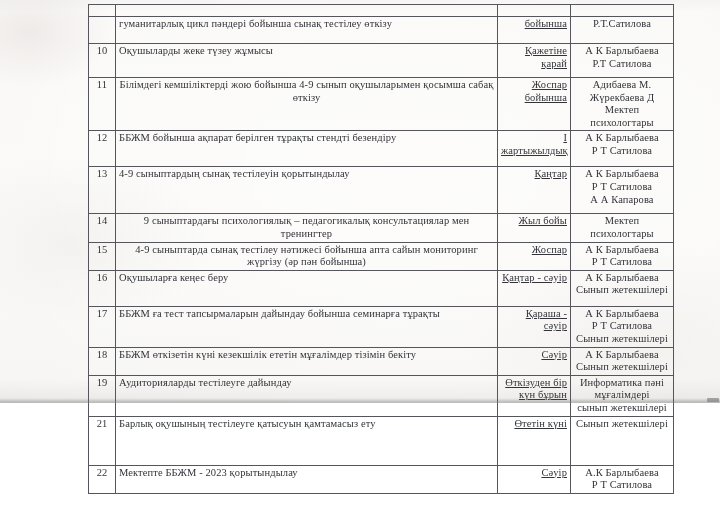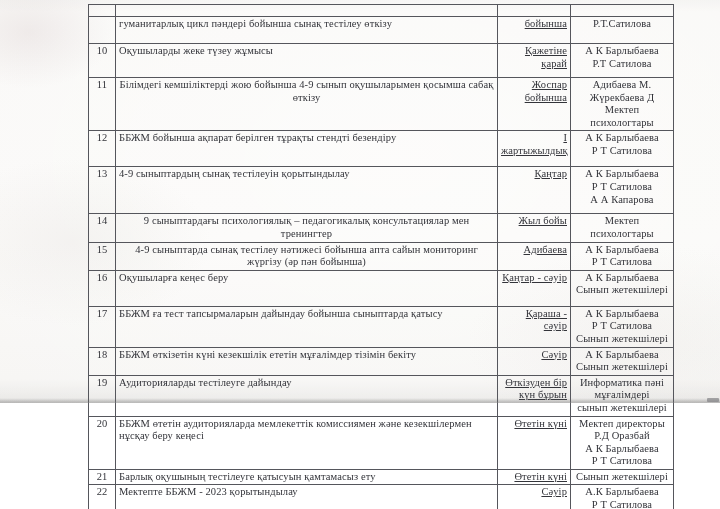--- a/index.html
+++ b/index.html
@@ -150,38 +150,38 @@
     <td class="c-num">14</td>
     <td class="c-task" style="text-align: center;">9 сыныптардағы психологиялық – педагогикалық консультациялар мен тренингтер</td>
     <td class="c-timing">Жыл бойы</td>
     <td class="c-resp">
             <div>Мектеп психологтары</div>
           </td>
   </tr>
         <tr>
     <td class="c-num">15</td>
     <td class="c-task" style="text-align: center;">4-9 сыныптарда сынақ тестілеу нәтижесі бойынша апта сайын мониторинг жүргізу (әр пән бойынша)</td>
-    <td class="c-timing">Адибаева</td>
+    <td class="c-timing">Жоспар</td>
     <td class="c-resp">
             <div>А К Барлыбаева</div>
             <div>Р Т Сатилова</div>
           </td>
   </tr>
         <tr>
     <td class="c-num">16</td>
     <td class="c-task" style="text-align: left;">Оқушыларға кеңес беру</td>
     <td class="c-timing">Қаңтар - сәуір</td>
     <td class="c-resp">
             <div>А К Барлыбаева</div>
             <div>Сынып  жетекшілері</div>
           </td>
   </tr>
         <tr>
     <td class="c-num">17</td>
-    <td class="c-task" style="text-align: left;">ББЖМ ға тест тапсырмаларын дайындау бойынша сыныптарда қатысу</td>
+    <td class="c-task" style="text-align: left;">ББЖМ ға тест тапсырмаларын дайындау бойынша семинарға тұрақты</td>
     <td class="c-timing">Қараша - сәуір</td>
     <td class="c-resp">
             <div>А К Барлыбаева</div>
             <div>Р Т Сатилова</div>
             <div>Сынып  жетекшілері</div>
           </td>
   </tr>
         <tr>
     <td class="c-num">18</td>
     <td class="c-task" style="text-align: left;">ББЖМ  өткізетін  күні кезекшілік ететін мұғалімдер тізімін бекіту</td>
@@ -195,31 +195,20 @@
     <td class="c-num">19</td>
     <td class="c-task" style="text-align: left;">Аудиторияларды тестілеуге дайындау</td>
     <td class="c-timing">Өткізуден бір күн бұрын</td>
     <td class="c-resp">
             <div>Информатика пәні</div>
             <div>мұғалімдері</div>
             <div>сынып жетекшілері</div>
           </td>
   </tr>
         <tr>
-    <td class="c-num">20</td>
-    <td class="c-task" style="text-align: left;">ББЖМ өтетін аудиторияларда мемлекеттік комиссиямен және кезекшілермен нұсқау беру кеңесі</td>
-    <td class="c-timing">Өтетін күні</td>
-    <td class="c-resp">
-            <div>Мектеп директоры</div>
-            <div>Р.Д Оразбай</div>
-            <div>А  К Барлыбаева</div>
-            <div>Р Т Сатилова</div>
-          </td>
-  </tr>
-        <tr>
     <td class="c-num">21</td>
     <td class="c-task" style="text-align: left;">Барлық оқушының тестілеуге қатысуын  қамтамасыз ету</td>
     <td class="c-timing">Өтетін күні</td>
     <td class="c-resp">
             <div>Сынып жетекшілері</div>
           </td>
   </tr>
         <tr>
     <td class="c-num">22</td>
     <td class="c-task" style="text-align: left;">Мектепте ББЖМ -  2023  қорытындылау</td>

